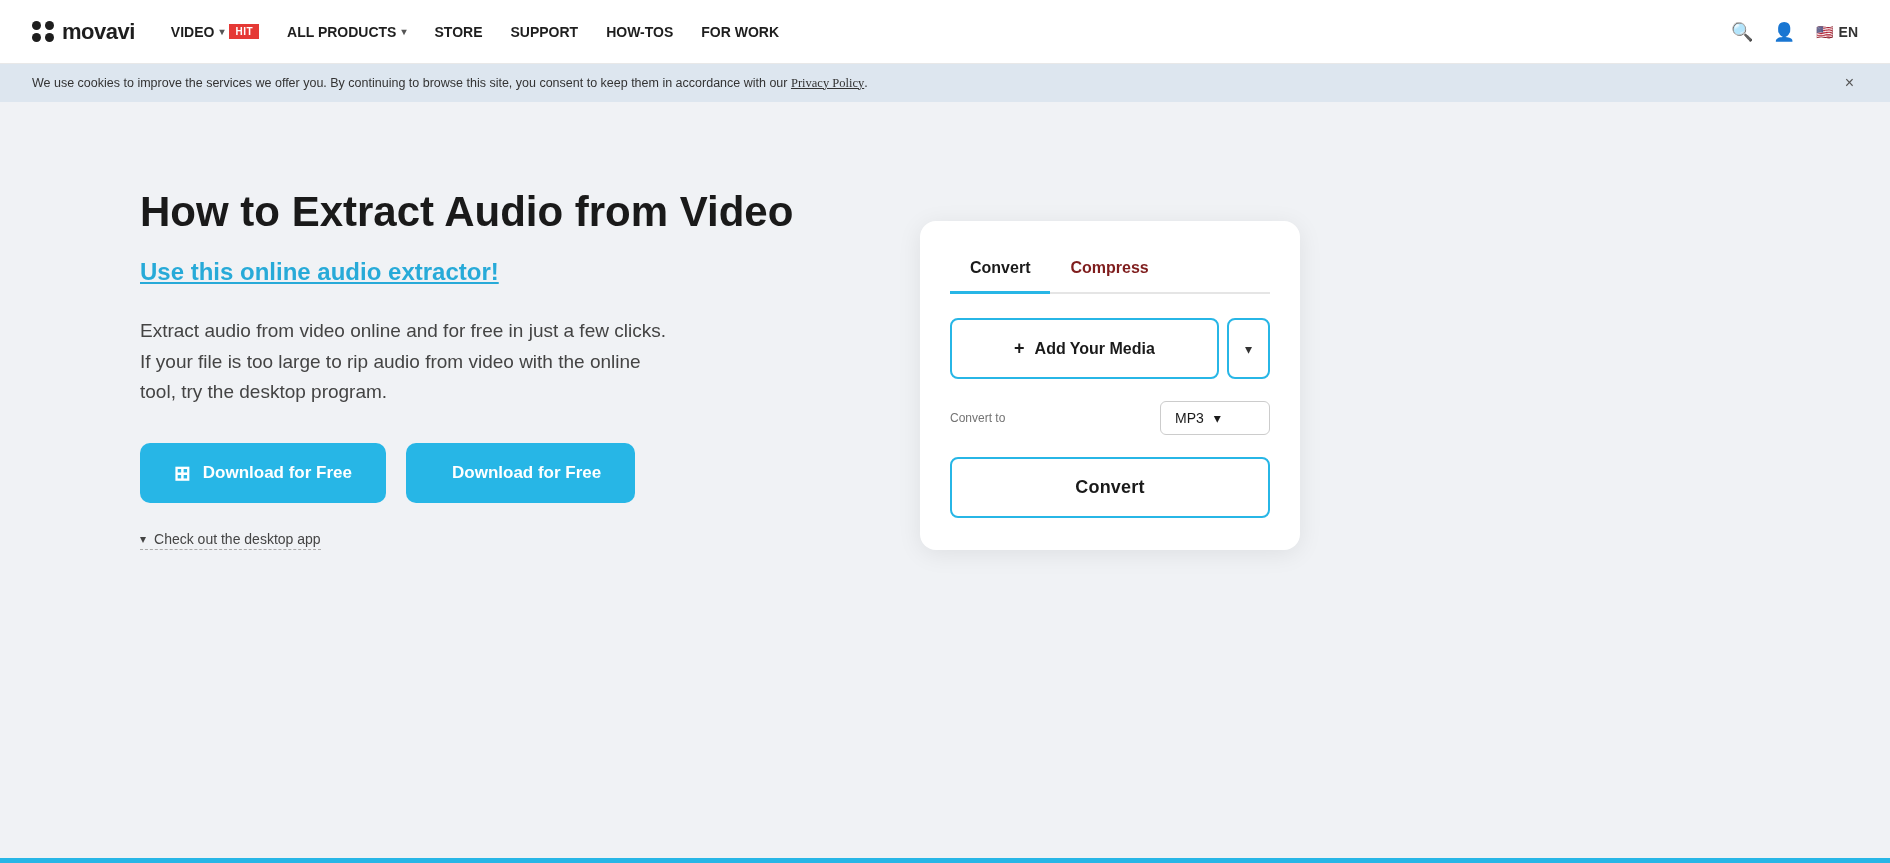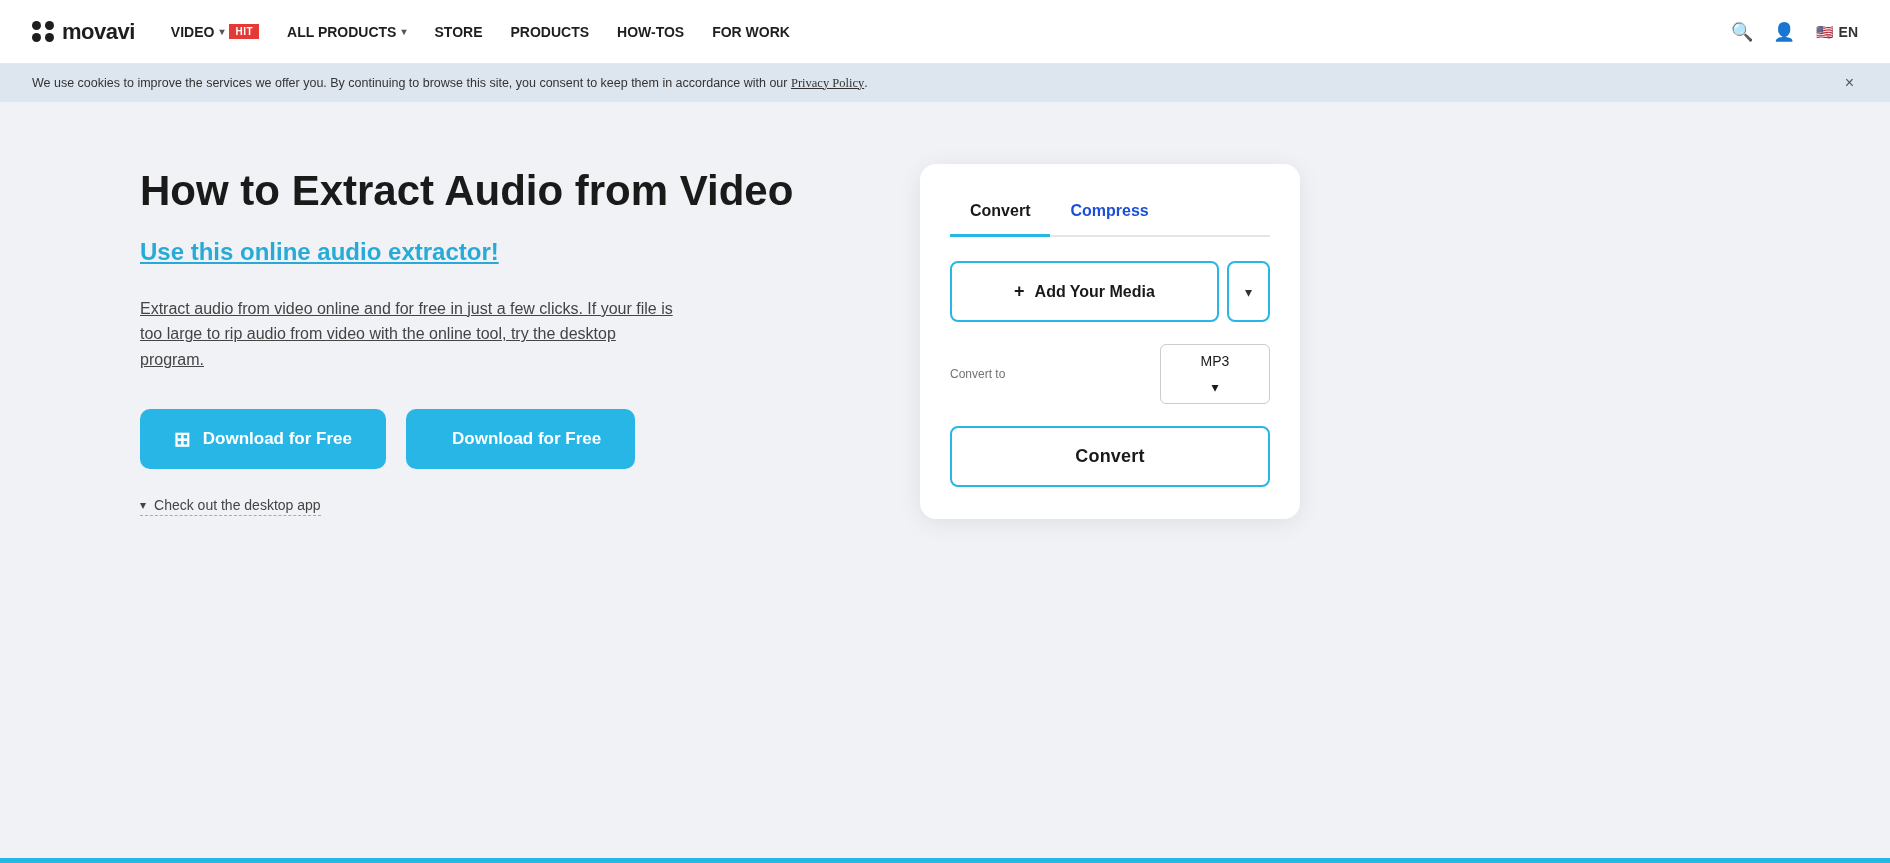--- a/index.html
+++ b/index.html
@@ -112,23 +112,24 @@
       color: #555;
       background: none;
       border: none;
       padding: 0 4px;
     }
 
     
     .main {
       padding: 62px 80px 60px 140px;
       display: flex;
-      align-items: center;
+      align-items: flex-end;
       gap: 80px;
       max-width: 1400px;
+      margin-top: 24px;
     }
 
     
     .left {
       flex: 1;
       max-width: 700px;
     }
     .page-title {
       font-size: 42px;
       font-weight: 800;
@@ -137,26 +138,25 @@
       margin-bottom: 22px;
     }
     .page-subtitle {
       font-size: 24px;
       font-weight: 700;
       color: #27aad8;
       margin-bottom: 30px;
       text-decoration: underline;
     }
     .page-description {
-      font-size: 16px;
+      font-size: 19px;
       color: #444;
       line-height: 1.6;
       margin-bottom: 36px;
       max-width: 540px;
-      text-decoration: underline;
     }
     .download-buttons {
       display: flex;
       gap: 20px;
       margin-bottom: 28px;
     }
     .download-btn {
       display: flex;
       align-items: center;
       gap: 12px;
@@ -204,21 +204,21 @@
     .card-tabs {
       display: flex;
       gap: 0;
       margin-bottom: 24px;
       border-bottom: 2px solid #e5e5e5;
     }
     .card-tab {
       padding: 10px 20px 14px;
       font-size: 16px;
       font-weight: 700;
-      color: #1d4ed8;
+      color: #7f1d1d;
       cursor: pointer;
       border-bottom: 3px solid transparent;
       margin-bottom: -2px;
     }
     .card-tab.active {
       color: #1a1a1a;
       border-bottom: 3px solid #27b6e6;
     }
     .add-media-row {
       display: flex;
@@ -272,21 +272,20 @@
       border-radius: 6px;
       padding: 8px 14px;
       font-size: 14px;
       color: #1a1a1a;
       background: #fff;
       cursor: pointer;
       display: flex;
       align-items: center;
       gap: 10px;
       min-width: 110px;
-      flex-direction: column;
     }
     .convert-btn {
       width: 100%;
       border: 2px solid #27b6e6;
       border-radius: 8px;
       padding: 18px;
       font-size: 18px;
       font-weight: 600;
       color: #1a1a1a;
       background: #fff;
@@ -325,21 +324,21 @@
       <span class="hit-badge">HIT</span>
     </div>
     <div class="nav-item">
       <span>ALL PRODUCTS</span>
       <span class="chevron-down">▾</span>
     </div>
     <div class="nav-item">
       <span>STORE</span>
     </div>
     <div class="nav-item">
-      <span>PRODUCTS</span>
+      <span>SUPPORT</span>
     </div>
     <div class="nav-item">
       <span>HOW-TOS</span>
     </div>
     <div class="nav-item">
       <span>FOR WORK</span>
     </div>
   </nav>
 
   <div class="header-right">

